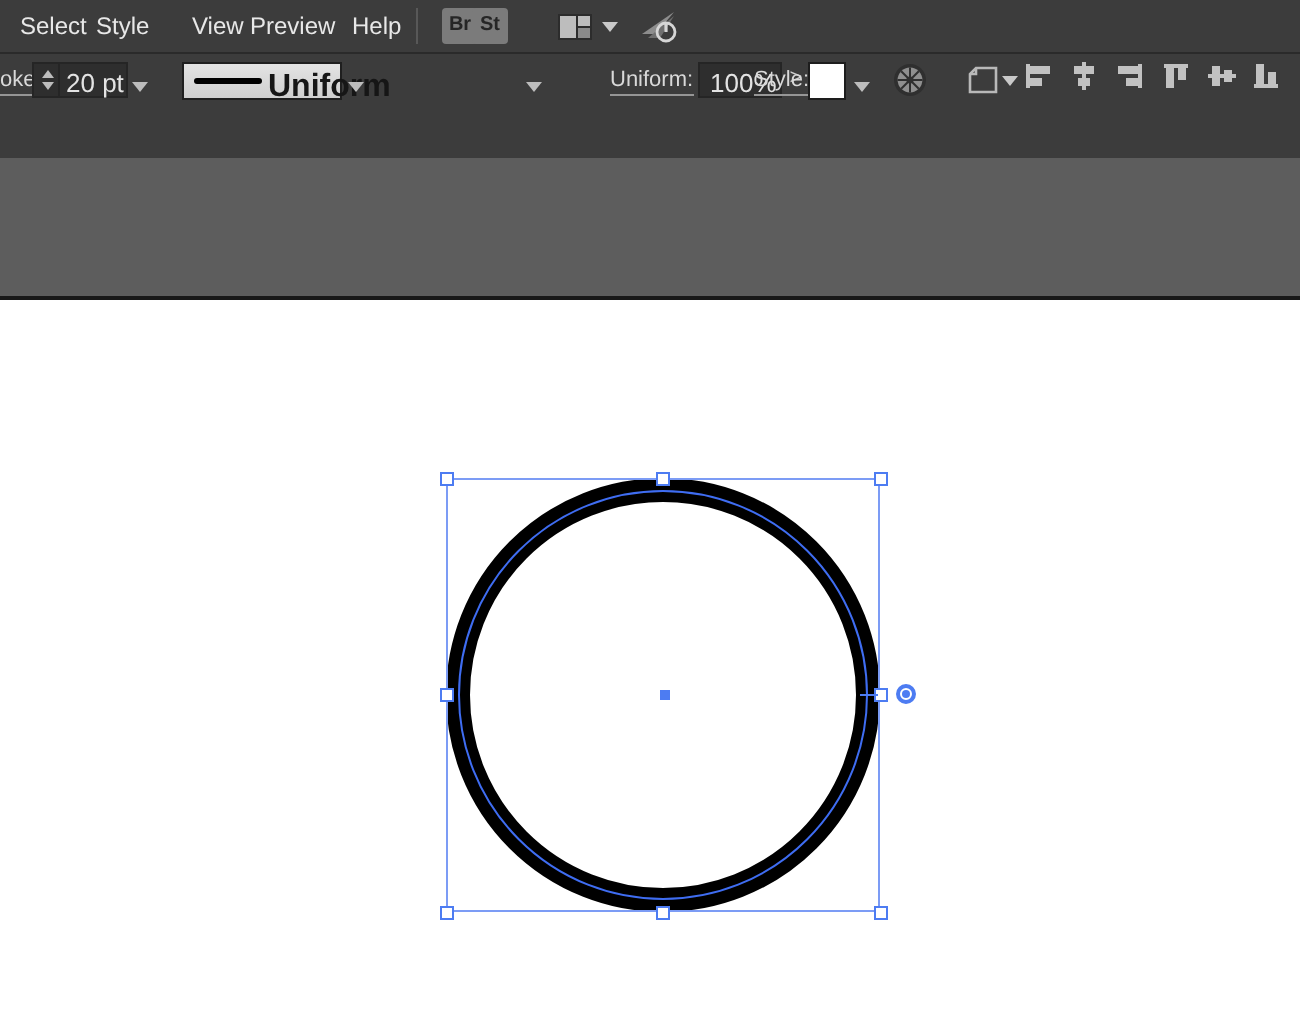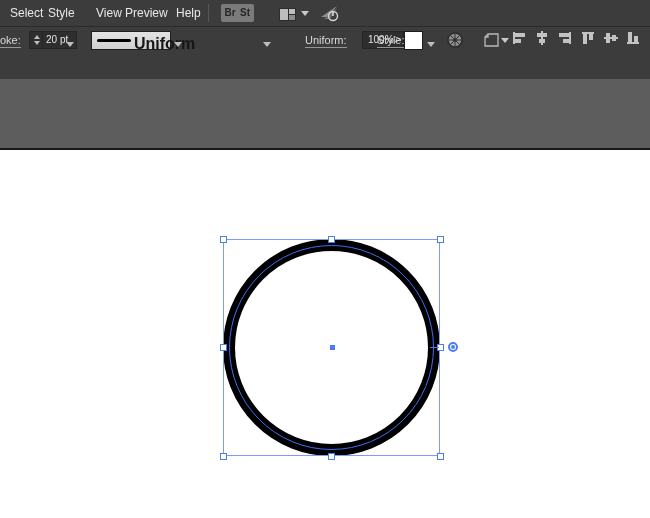--- a/index.html
+++ b/index.html
@@ -13,21 +13,21 @@
   .mini-btn{position:absolute; top:4px; width:18px; height:18px; background:#7b7b7b; border-radius:2px;
             color:#262626; font-size:10px; font-weight:bold; text-align:center; line-height:18px;}
   .chev{display:inline-block; width:0; height:0; border-left:4px solid transparent; border-right:4px solid transparent; border-top:5px solid #c9c9c9;}
   .menubar .ws-chev{position:absolute; left:301px; top:11px;}
   .ws-icon{position:absolute; left:279px; top:7px;}
   .gpu-icon{position:absolute; left:320px; top:5px;}
 
   
   .controlbar{position:absolute; left:0; top:27px; width:650px; height:25px; background:#3c3c3c;}
   .ctl-label{position:absolute; top:7px; font-size:11px; color:#d9d9d9; border-bottom:1px solid #969696; padding-bottom:1px; cursor:default;}
-  .field{position:absolute; top:4px; height:16px; background:#2e2e2e; border:1px solid #252525; color:#e3e3e3; font-size:10px;margin-left:13px;}
+  .field{position:absolute; top:4px; height:16px; background:#2e2e2e; border:1px solid #252525; color:#e3e3e3; font-size:13px;}
   .stroke-field{left:16px; width:46px;}
   .stroke-field .stepper{position:absolute; left:2px; top:0px; width:10px; height:16px; border-right:1px solid #252525;}
   .stepper .up{position:absolute; left:2px; top:3px; width:0; height:0; border-left:3px solid transparent; border-right:3px solid transparent; border-bottom:4px solid #bdbdbd;}
   .stepper .dn{position:absolute; left:2px; top:9px; width:0; height:0; border-left:3px solid transparent; border-right:3px solid transparent; border-top:4px solid #bdbdbd;}
   .stroke-field .val{position:absolute; left:16px; top:2px;}
   .drop-btn{position:absolute; top:6px; width:16px; height:13px;}
   .drop-btn .chev{border-top-color:#bdbdbd; border-left-width:4px; border-right-width:4px; margin:4px 0 0 4px;}
   .well{position:absolute; top:4px; height:17px; background:linear-gradient(#e3e3e3,#cfcfcf); border:1px solid #1f1f1f;
         color:#161616; font-size:16px; font-weight:bold;}
   .well .line{position:absolute; left:5px; top:7px; height:3px; background:#000; border-radius:2px;}

